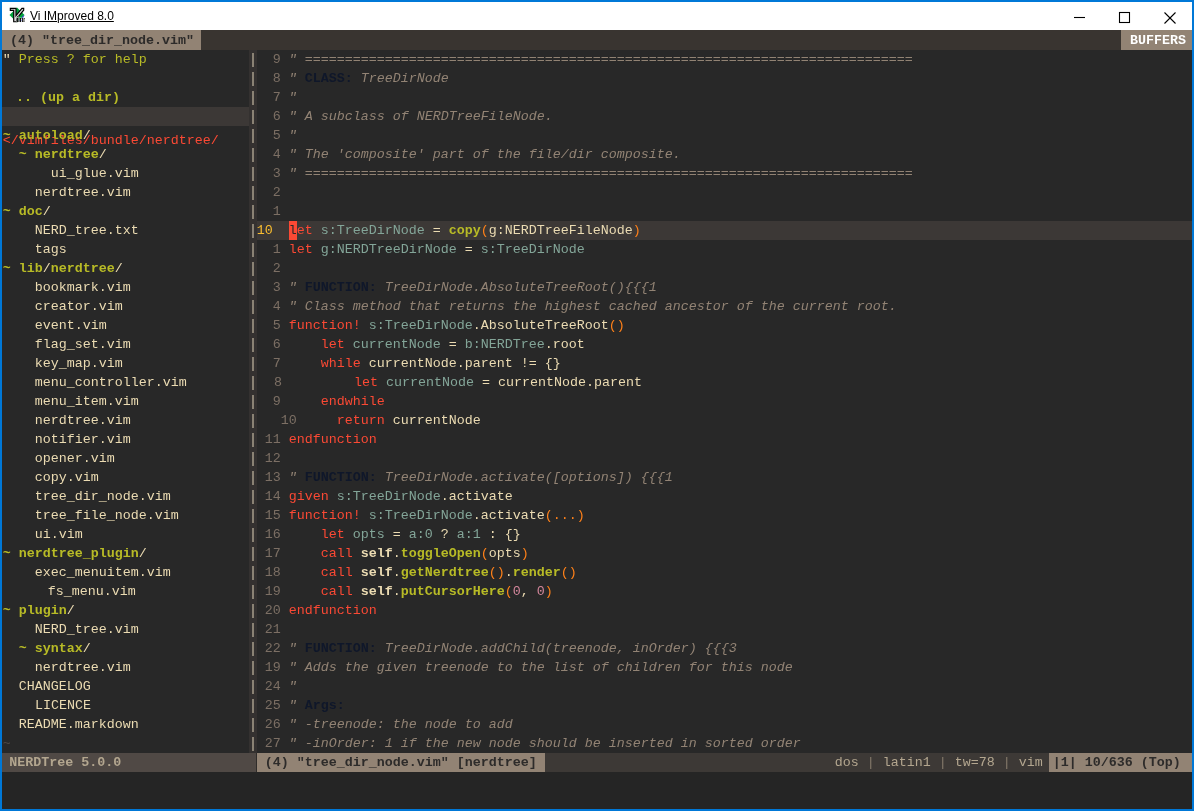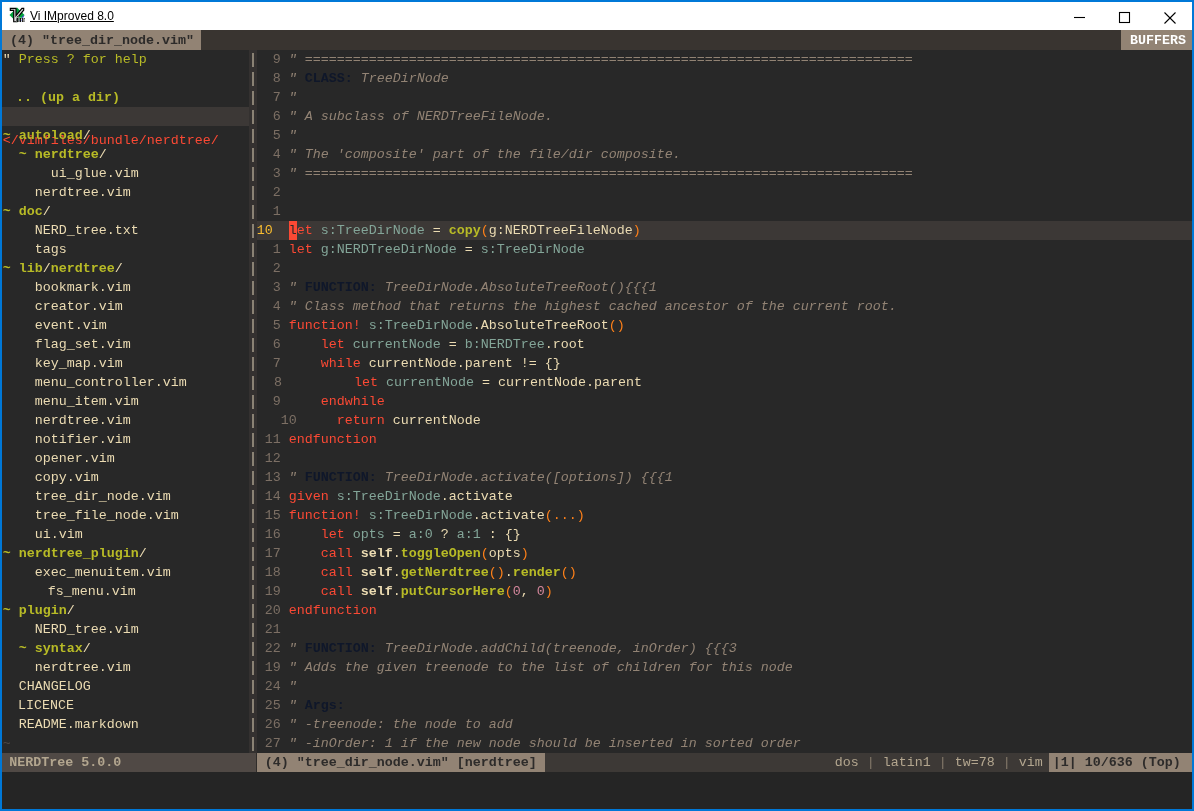--- a/index.html
+++ b/index.html
@@ -71,21 +71,21 @@
 <div class="row" style="left:2.8px;top:506px;">    tree_file_node.vim</div>
 <div class="row" style="left:2.8px;top:525px;">    ui.vim</div>
 <div class="row" style="left:2.8px;top:544px;"><b class="g">~</b> <b class="g">nerdtree_plugin</b>/</div>
 <div class="row" style="left:2.8px;top:563px;">    exec_menuitem.vim</div>
 <div class="row" style="left:2.8px;top:582px;margin-left:13px;">    fs_menu.vim</div>
 <div class="row" style="left:2.8px;top:601px;"><b class="g">~</b> <b class="g">plugin</b>/</div>
 <div class="row" style="left:2.8px;top:620px;">    NERD_tree.vim</div>
 <div class="row" style="left:2.8px;top:639px;padding-left:16px;"><b class="g">~</b> <b class="g">syntax</b>/</div>
 <div class="row" style="left:2.8px;top:658px;">    nerdtree.vim</div>
 <div class="row" style="left:2.8px;top:677px;">  CHANGELOG</div>
-<div class="row" style="left:2px;top:696px;">  LICENCE</div>
+<div class="row" style="left:19px;top:696px;">  LICENCE</div>
 <div class="row" style="left:2.8px;top:715px;">  README.markdown</div>
 <div class="row" style="left:2.8px;top:734px;"><b class="dim">~</b></div>
 <div class="row" style="left:256.8px;top:50px;"><b class="n">  9 </b><b class="k">" ============================================================================</b></div>
 <div class="row" style="left:256.8px;top:69px;"><b class="n">  8 </b><b class="k">" </b><b class="kb">CLASS:</b><b class="k"> TreeDirNode</b></div>
 <div class="row" style="left:256.8px;top:88px;"><b class="n">  7 </b><b class="k">"</b></div>
 <div class="row" style="left:256.8px;top:107px;"><b class="n">  6 </b><b class="k">" A subclass of NERDTreeFileNode.</b></div>
 <div class="row" style="left:256.8px;top:126px;"><b class="n">  5 </b><b class="k">"</b></div>
 <div class="row" style="left:256.8px;top:145px;"><b class="n">  4 </b><b class="k">" The 'composite' part of the file/dir composite.</b></div>
 <div class="row" style="left:256.8px;top:164px;"><b class="n">  3 </b><b class="k">" ============================================================================</b></div>
 <div class="row" style="left:256.8px;top:183px;"><b class="n">  2 </b></div>

